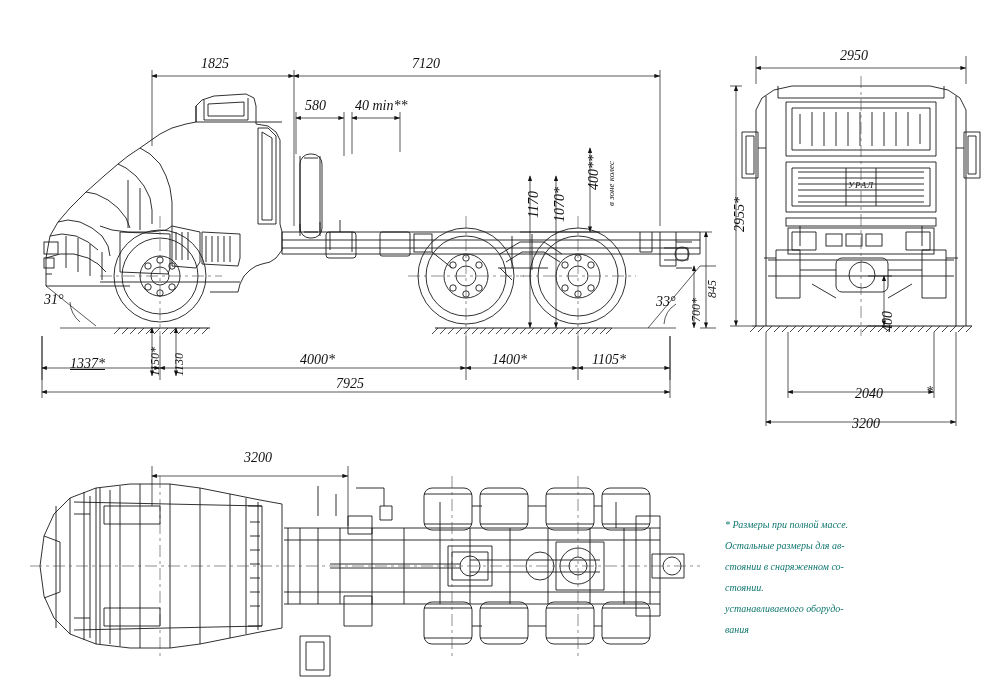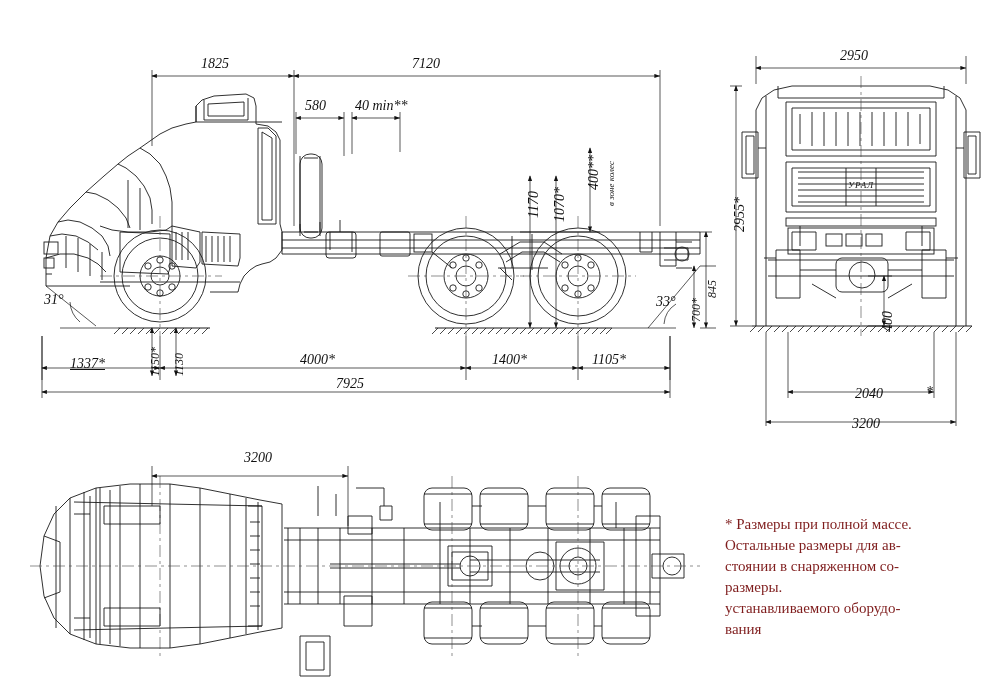--- a/index.html
+++ b/index.html
@@ -5,22 +5,22 @@
   html,body{margin:0;padding:0;background:#ffffff;}
   body{width:1000px;height:688px;position:relative;overflow:hidden;
        font-family:"Liberation Serif", serif;color:#111;}
   .stage{position:absolute;left:0;top:0;width:1000px;height:492px;margin-top:36px;}
   svg.draw{position:absolute;left:0;top:0;width:1000px;height:688px;}
   .dim{position:absolute;font-style:italic;font-size:14px;color:#111;white-space:nowrap;
        font-family:"Liberation Serif", serif;}
   .dim.sm{font-size:12px;}
   .dim.xs{font-size:9px;}
   .vert{transform-origin:left top;}
-  .notes{position:absolute;left:725px;top:478px;width:268px;
-         font-size:15px;line-height:21px;color:#7f1d1d;font-family:"Liberation Serif", serif;}
+  .notes{position:absolute;left:725px;top:478px;width:268px;font-style:italic;
+         font-size:10px;line-height:21px;color:#0f766e;font-family:"Liberation Serif", serif;}
   .notes p{margin:0 0 0 0;}
   .hidden-txt{position:absolute;opacity:0;pointer-events:none;}
 </style>
 </head>
 <body>
 
 <div class="stage">
 
 <svg class="draw" viewBox="0 0 1000 688">
   <defs>
@@ -361,20 +361,20 @@
 <div class="dim" style="left:852px;top:380px;">3200</div>
 
 <div class="dim" style="left:244px;top:414px;">3200</div>
 
 <div class="dim xs" style="left:848px;top:144px;letter-spacing:1px;text-align:right;">УРАЛ</div>
 
 <div class="notes">
   <p>* Размеры при полной массе.</p>
   <p>Остальные размеры для ав-</p>
   <p>стоянии в снаряженном со-</p>
-  <p>размеры.</p>
+  <p>стоянии.</p>
   <p>устанавливаемого оборудо-</p>
   <p>вания</p>
 </div>
 
 <div class="hidden-txt">Ural NEXT chassis dimensional drawing</div>
 
 </div>
 
 </body></html>

